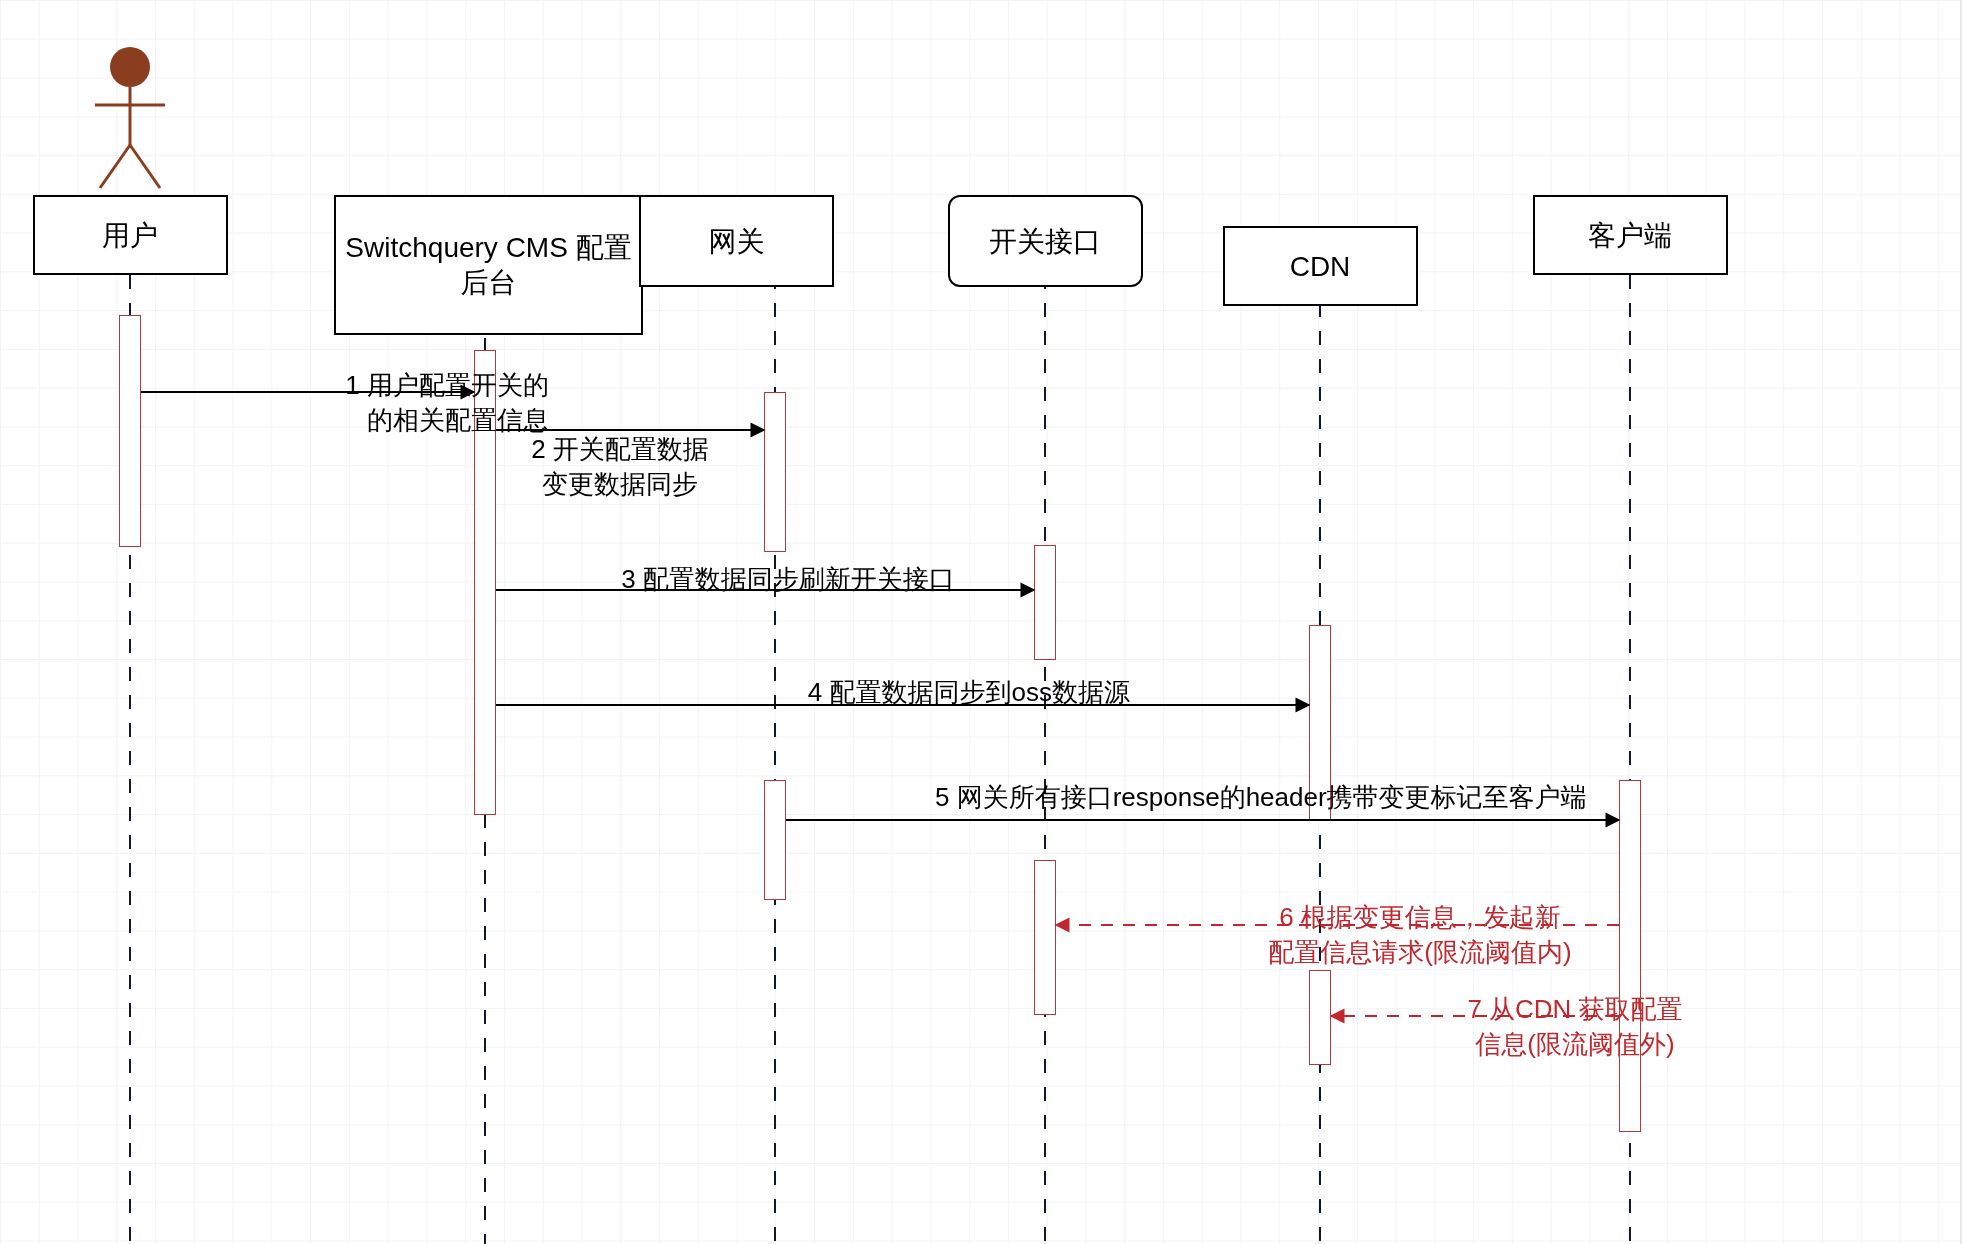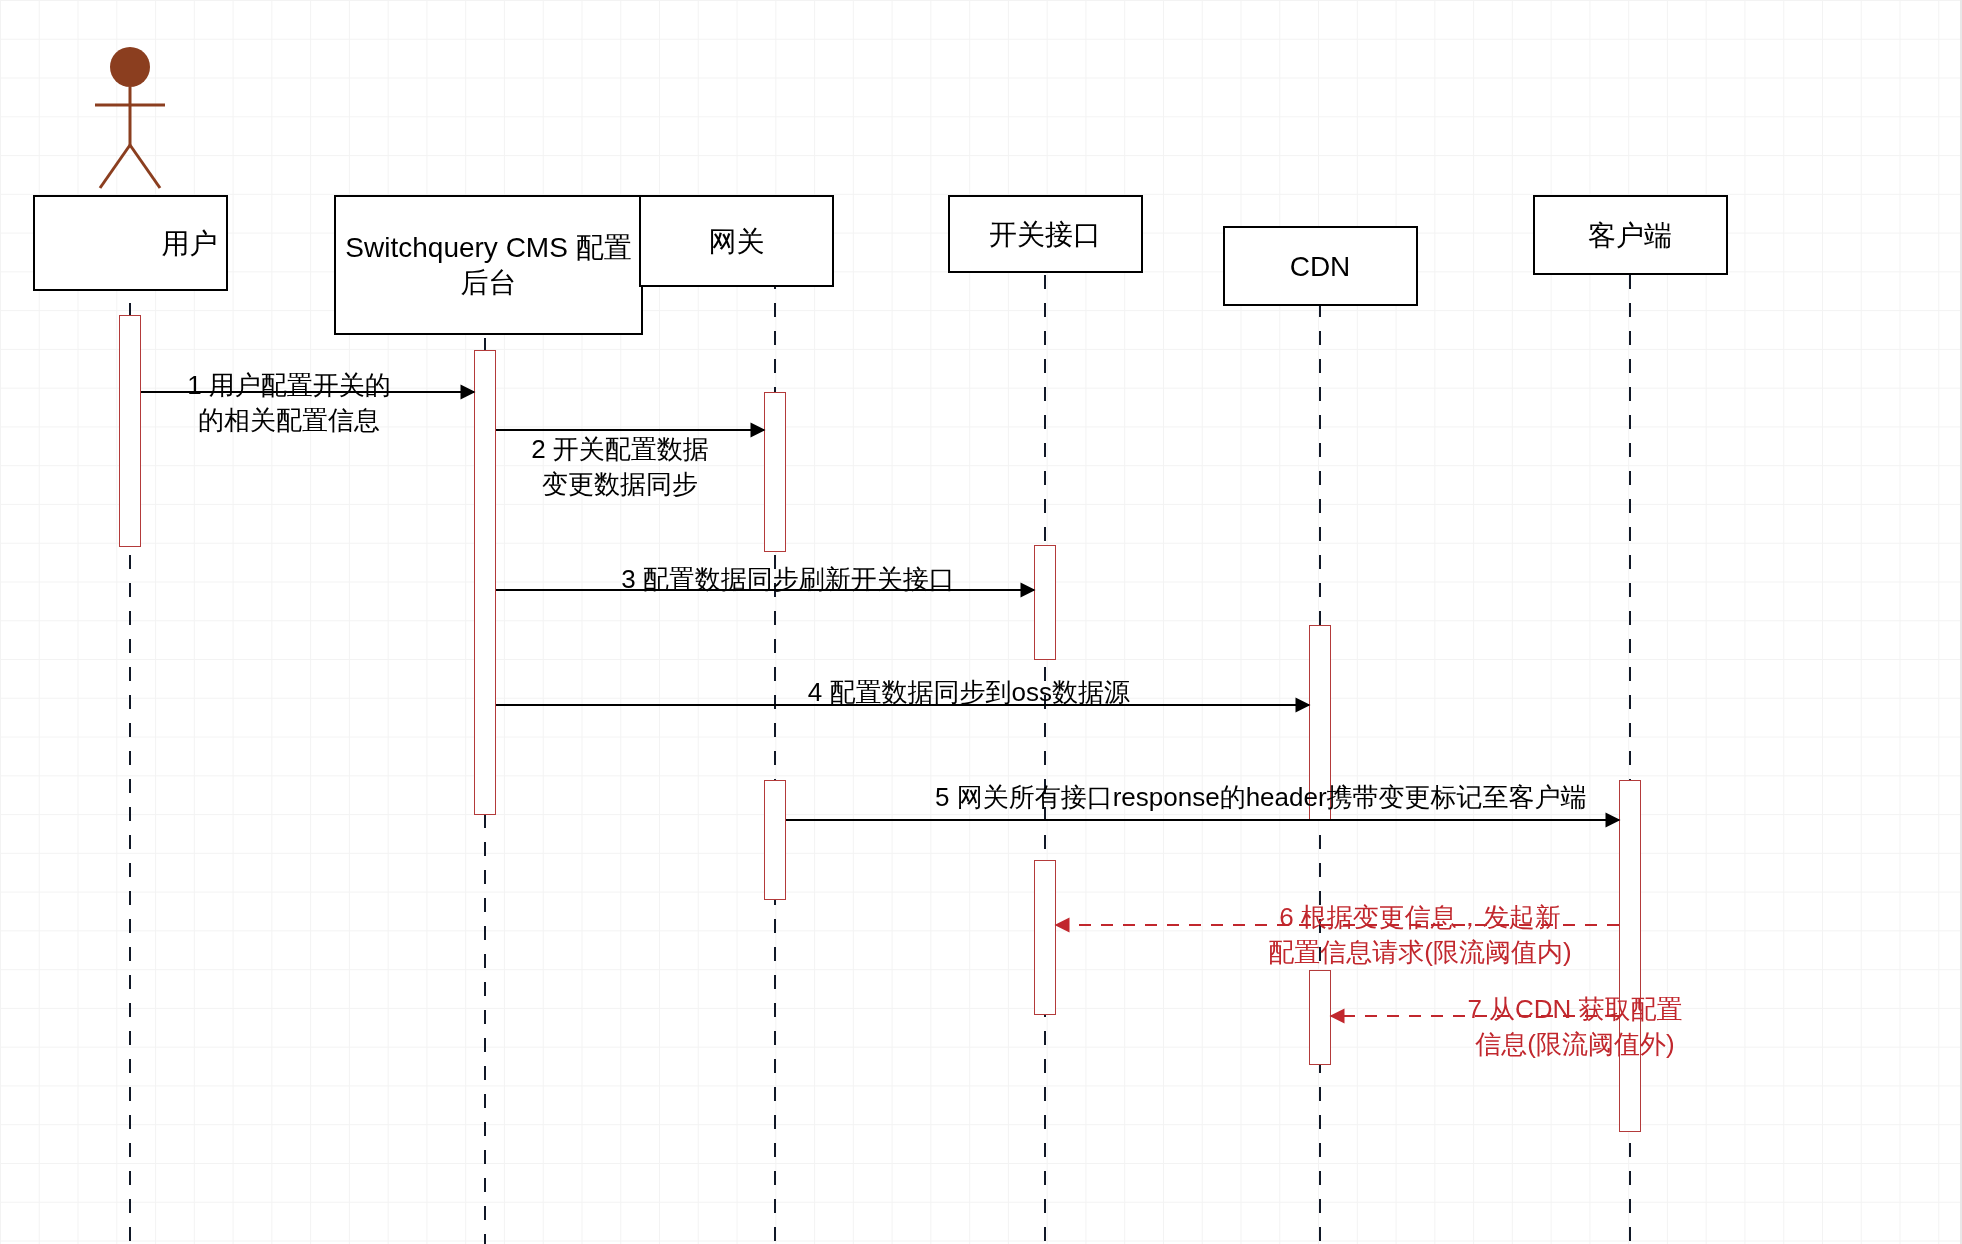--- a/index.html
+++ b/index.html
@@ -74,31 +74,31 @@
   <svg class="overlay" id="lifelines-svg">
       <line x1="130" x2="130" y1="275" y2="1244" stroke="#111827" stroke-width="2" stroke-dasharray="14 14"></line>
       <line x1="485" x2="485" y1="310" y2="1244" stroke="#111827" stroke-width="2" stroke-dasharray="14 14"></line>
       <line x1="775" x2="775" y1="275" y2="1244" stroke="#111827" stroke-width="2" stroke-dasharray="14 14"></line>
       <line x1="1045" x2="1045" y1="275" y2="1244" stroke="#111827" stroke-width="2" stroke-dasharray="14 14"></line>
       <line x1="1320" x2="1320" y1="275" y2="1244" stroke="#111827" stroke-width="2" stroke-dasharray="14 14"></line>
       <line x1="1630" x2="1630" y1="275" y2="1244" stroke="#111827" stroke-width="2" stroke-dasharray="14 14"></line>
     </svg>
 
   <div id="boxes">
-      <div class="box" style="left: 32.5px; top: 195px; width: 195px; height: 96px; justify-content: flex-end;">
+      <div class="box" style="left: 32.5px; top: 195px; width: 195px; height: 80px;">
         <span>用户</span>
       </div>
       <div class="box" style="left: 334px; top: 195px; width: 309px; height: 140px; align-items: center;">
         <span>Switchquery CMS
 配置后台</span>
       </div>
       <div class="box" style="left: 639px; top: 195px; width: 195px; height: 92px;">
         <span>网关</span>
       </div>
-      <div class="box" style="left: 947.5px; top: 195px; width: 195px; height: 78px;">
+      <div class="box" style="left: 947.5px; top: 195px; width: 195px; height: 92px; border-radius: 12px;">
         <span>开关接口</span>
       </div>
       <div class="box" style="left: 1222.5px; top: 200px; width: 195px; height: 80px; margin-top: 26px;">
         <span>CDN</span>
       </div>
       <div class="box" style="left: 1532.5px; top: 195px; width: 195px; height: 80px;">
         <span>客户端</span>
       </div>
     </div>
 
@@ -126,21 +126,21 @@
   <line x1="141" y1="392" x2="474" y2="392" stroke="#000" stroke-width="2" marker-end="url(#arrow-black)"></line>
       <line x1="496" y1="430" x2="764" y2="430" stroke="#000" stroke-width="2" marker-end="url(#arrow-black)"></line>
       <line x1="496" y1="590" x2="1034" y2="590" stroke="#000" stroke-width="2" marker-end="url(#arrow-black)"></line>
       <line x1="496" y1="705" x2="1309" y2="705" stroke="#000" stroke-width="2" marker-end="url(#arrow-black)"></line>
       <line x1="786" y1="820" x2="1619" y2="820" stroke="#000" stroke-width="2" marker-end="url(#arrow-black)"></line>
       <line x1="1619" y1="925" x2="1056" y2="925" stroke="#c1272d" stroke-width="2" stroke-dasharray="12 10" marker-end="url(#arrow-red)"></line>
       <line x1="1619" y1="1016" x2="1331" y2="1016" stroke="#c1272d" stroke-width="2" stroke-dasharray="12 10" marker-end="url(#arrow-red)"></line>
     </svg>
 
   <div id="labels">
-      <div class="msg" style="left: 29px; width: 520px; top: 368px;">1 用户配置开关的
+      <div class="msg" style="left: 29px; width: 520px; top: 368px; text-align: right;">1 用户配置开关的
 的相关配置信息</div>
       <div class="msg" style="left: 360px; width: 520px; top: 432px;">2 开关配置数据
 变更数据同步</div>
       <div class="msg" style="left: 528px; width: 520px; top: 562px;">3 配置数据同步刷新开关接口</div>
       <div class="msg" style="left: 610px; width: 520px; top: 675px; text-align: right;">4 配置数据同步到oss数据源</div>
       <div class="msg" style="left: 935px; width: 520px; top: 780px; text-align: center;">5 网关所有接口response的header携带变更标记至客户端</div>
       <div class="msg red" style="left: 1160px; width: 520px; top: 880px;">6 根据变更信息，发起新
 配置信息请求(限流阈值内)</div>
       <div class="msg red" style="left: 1315px; width: 520px; top: 972px;">7 从CDN 获取配置
 信息(限流阈值外)</div>

